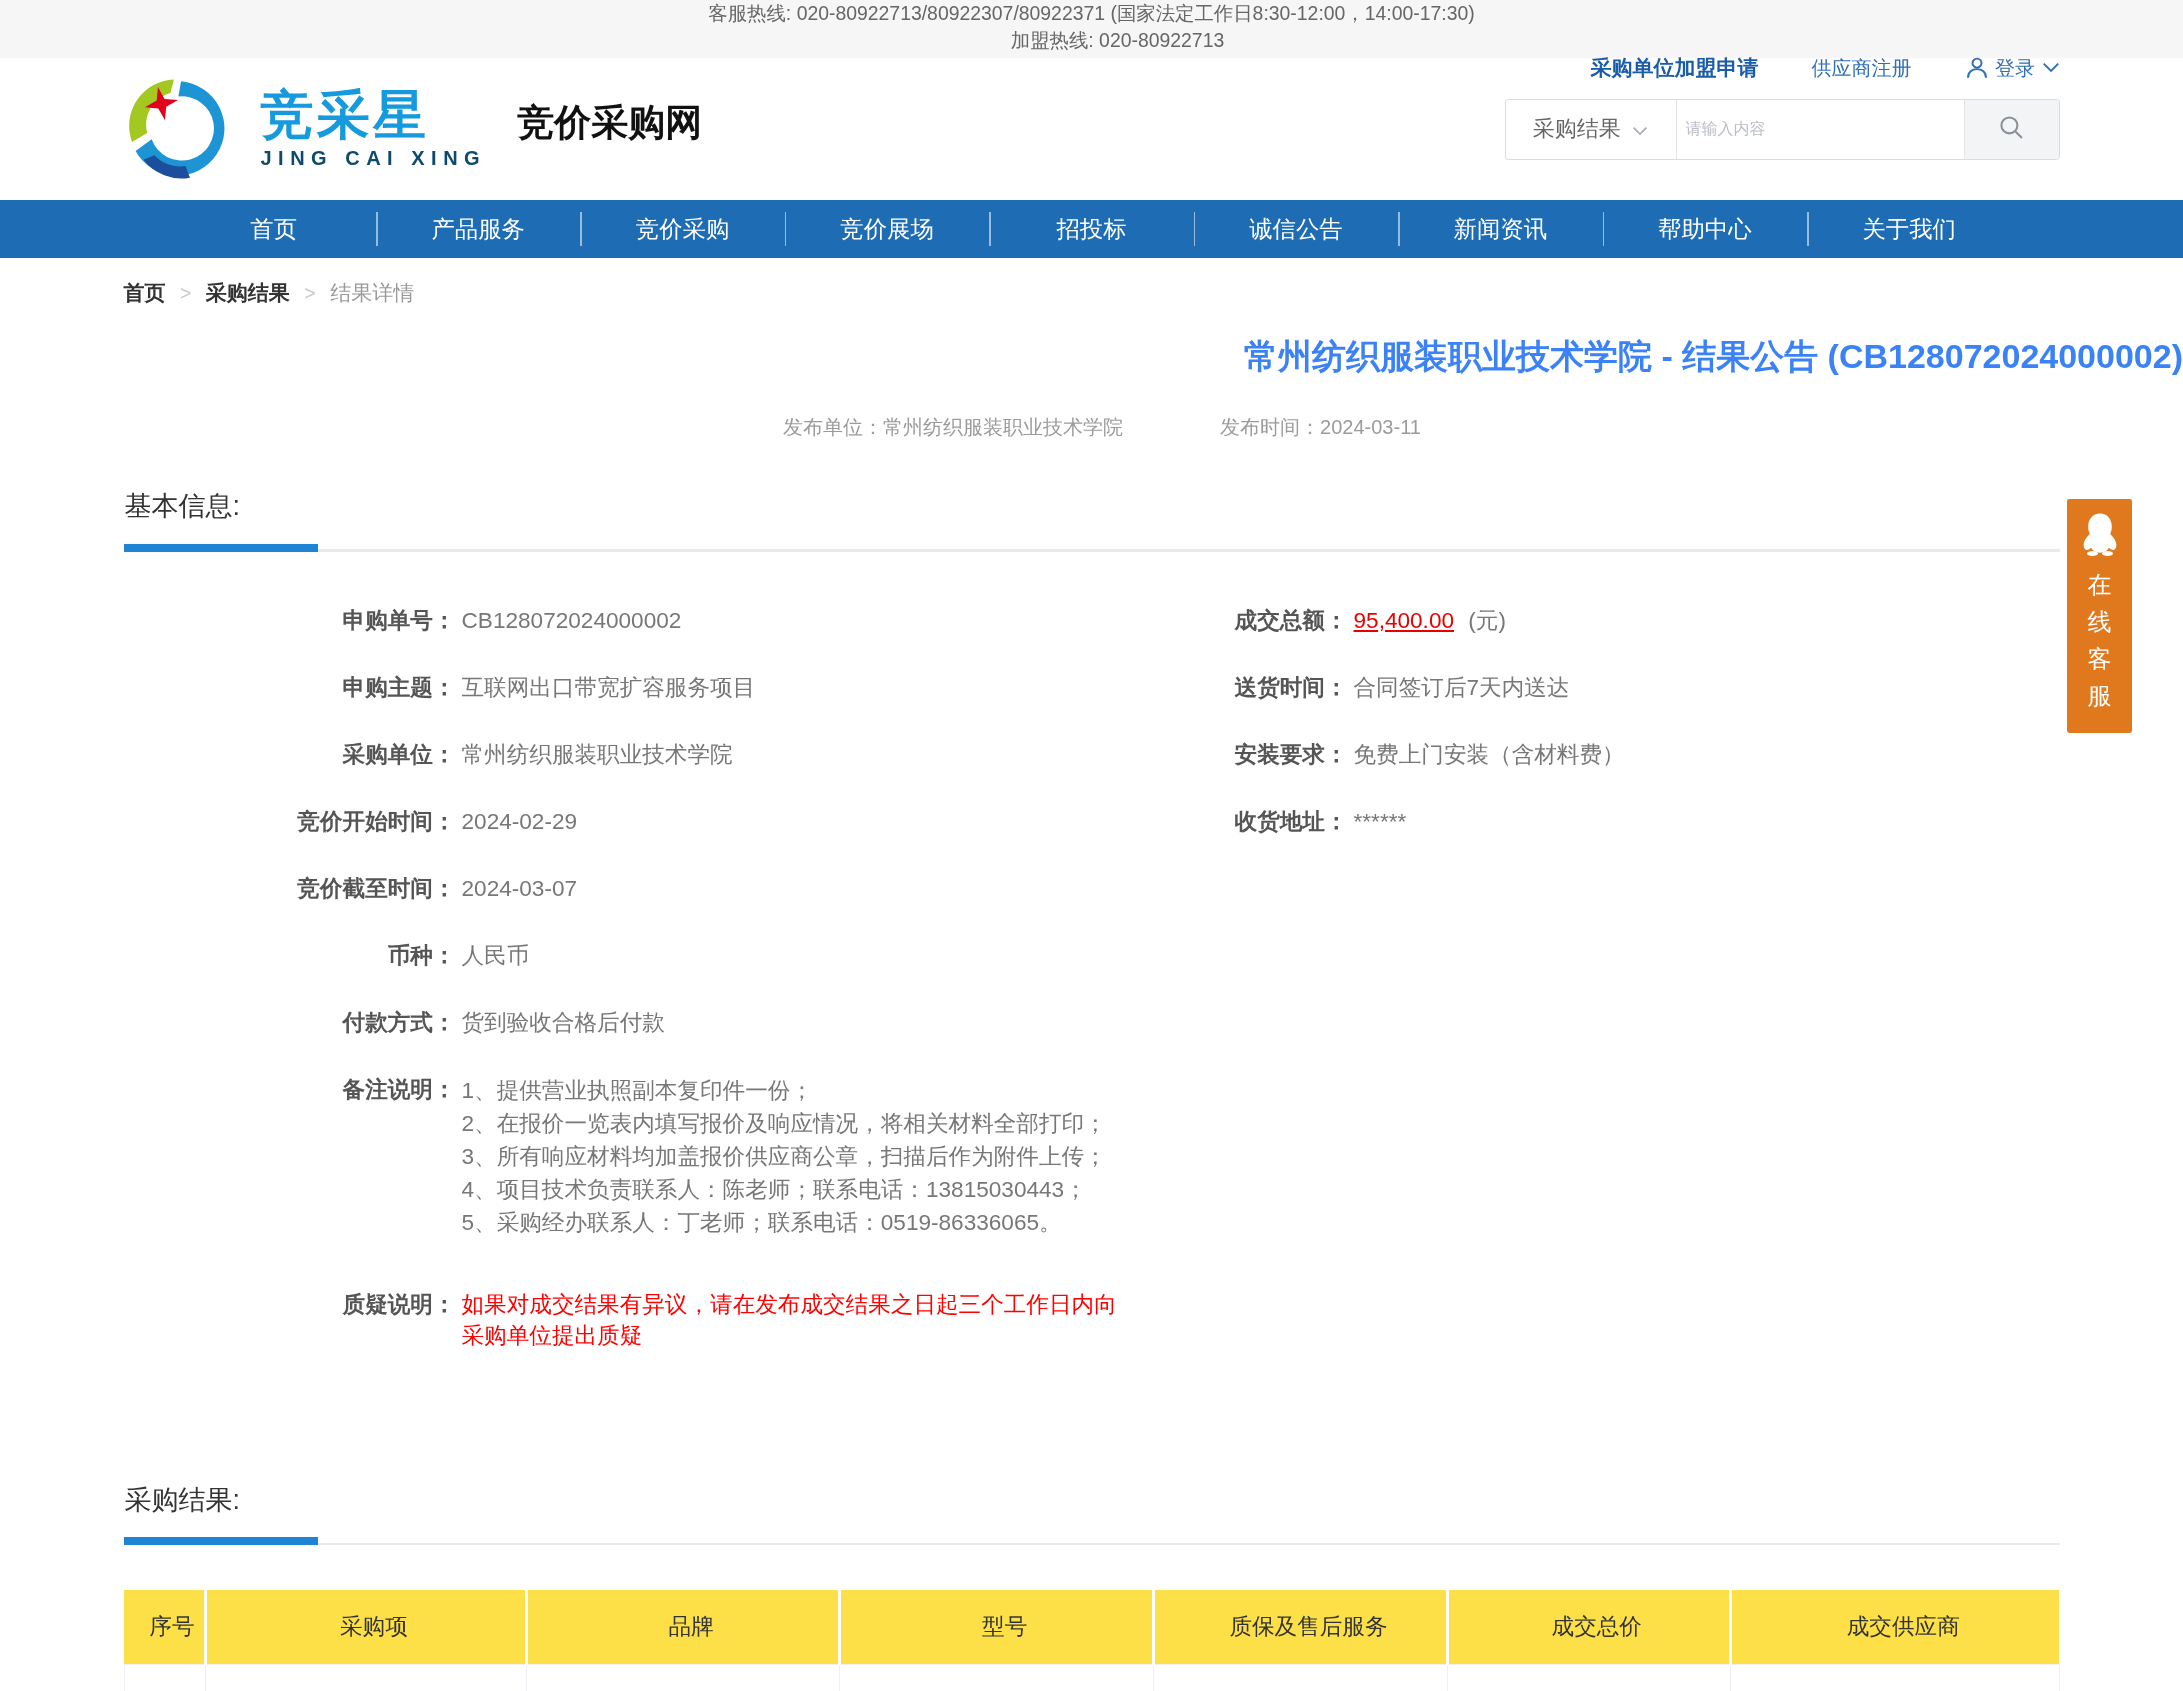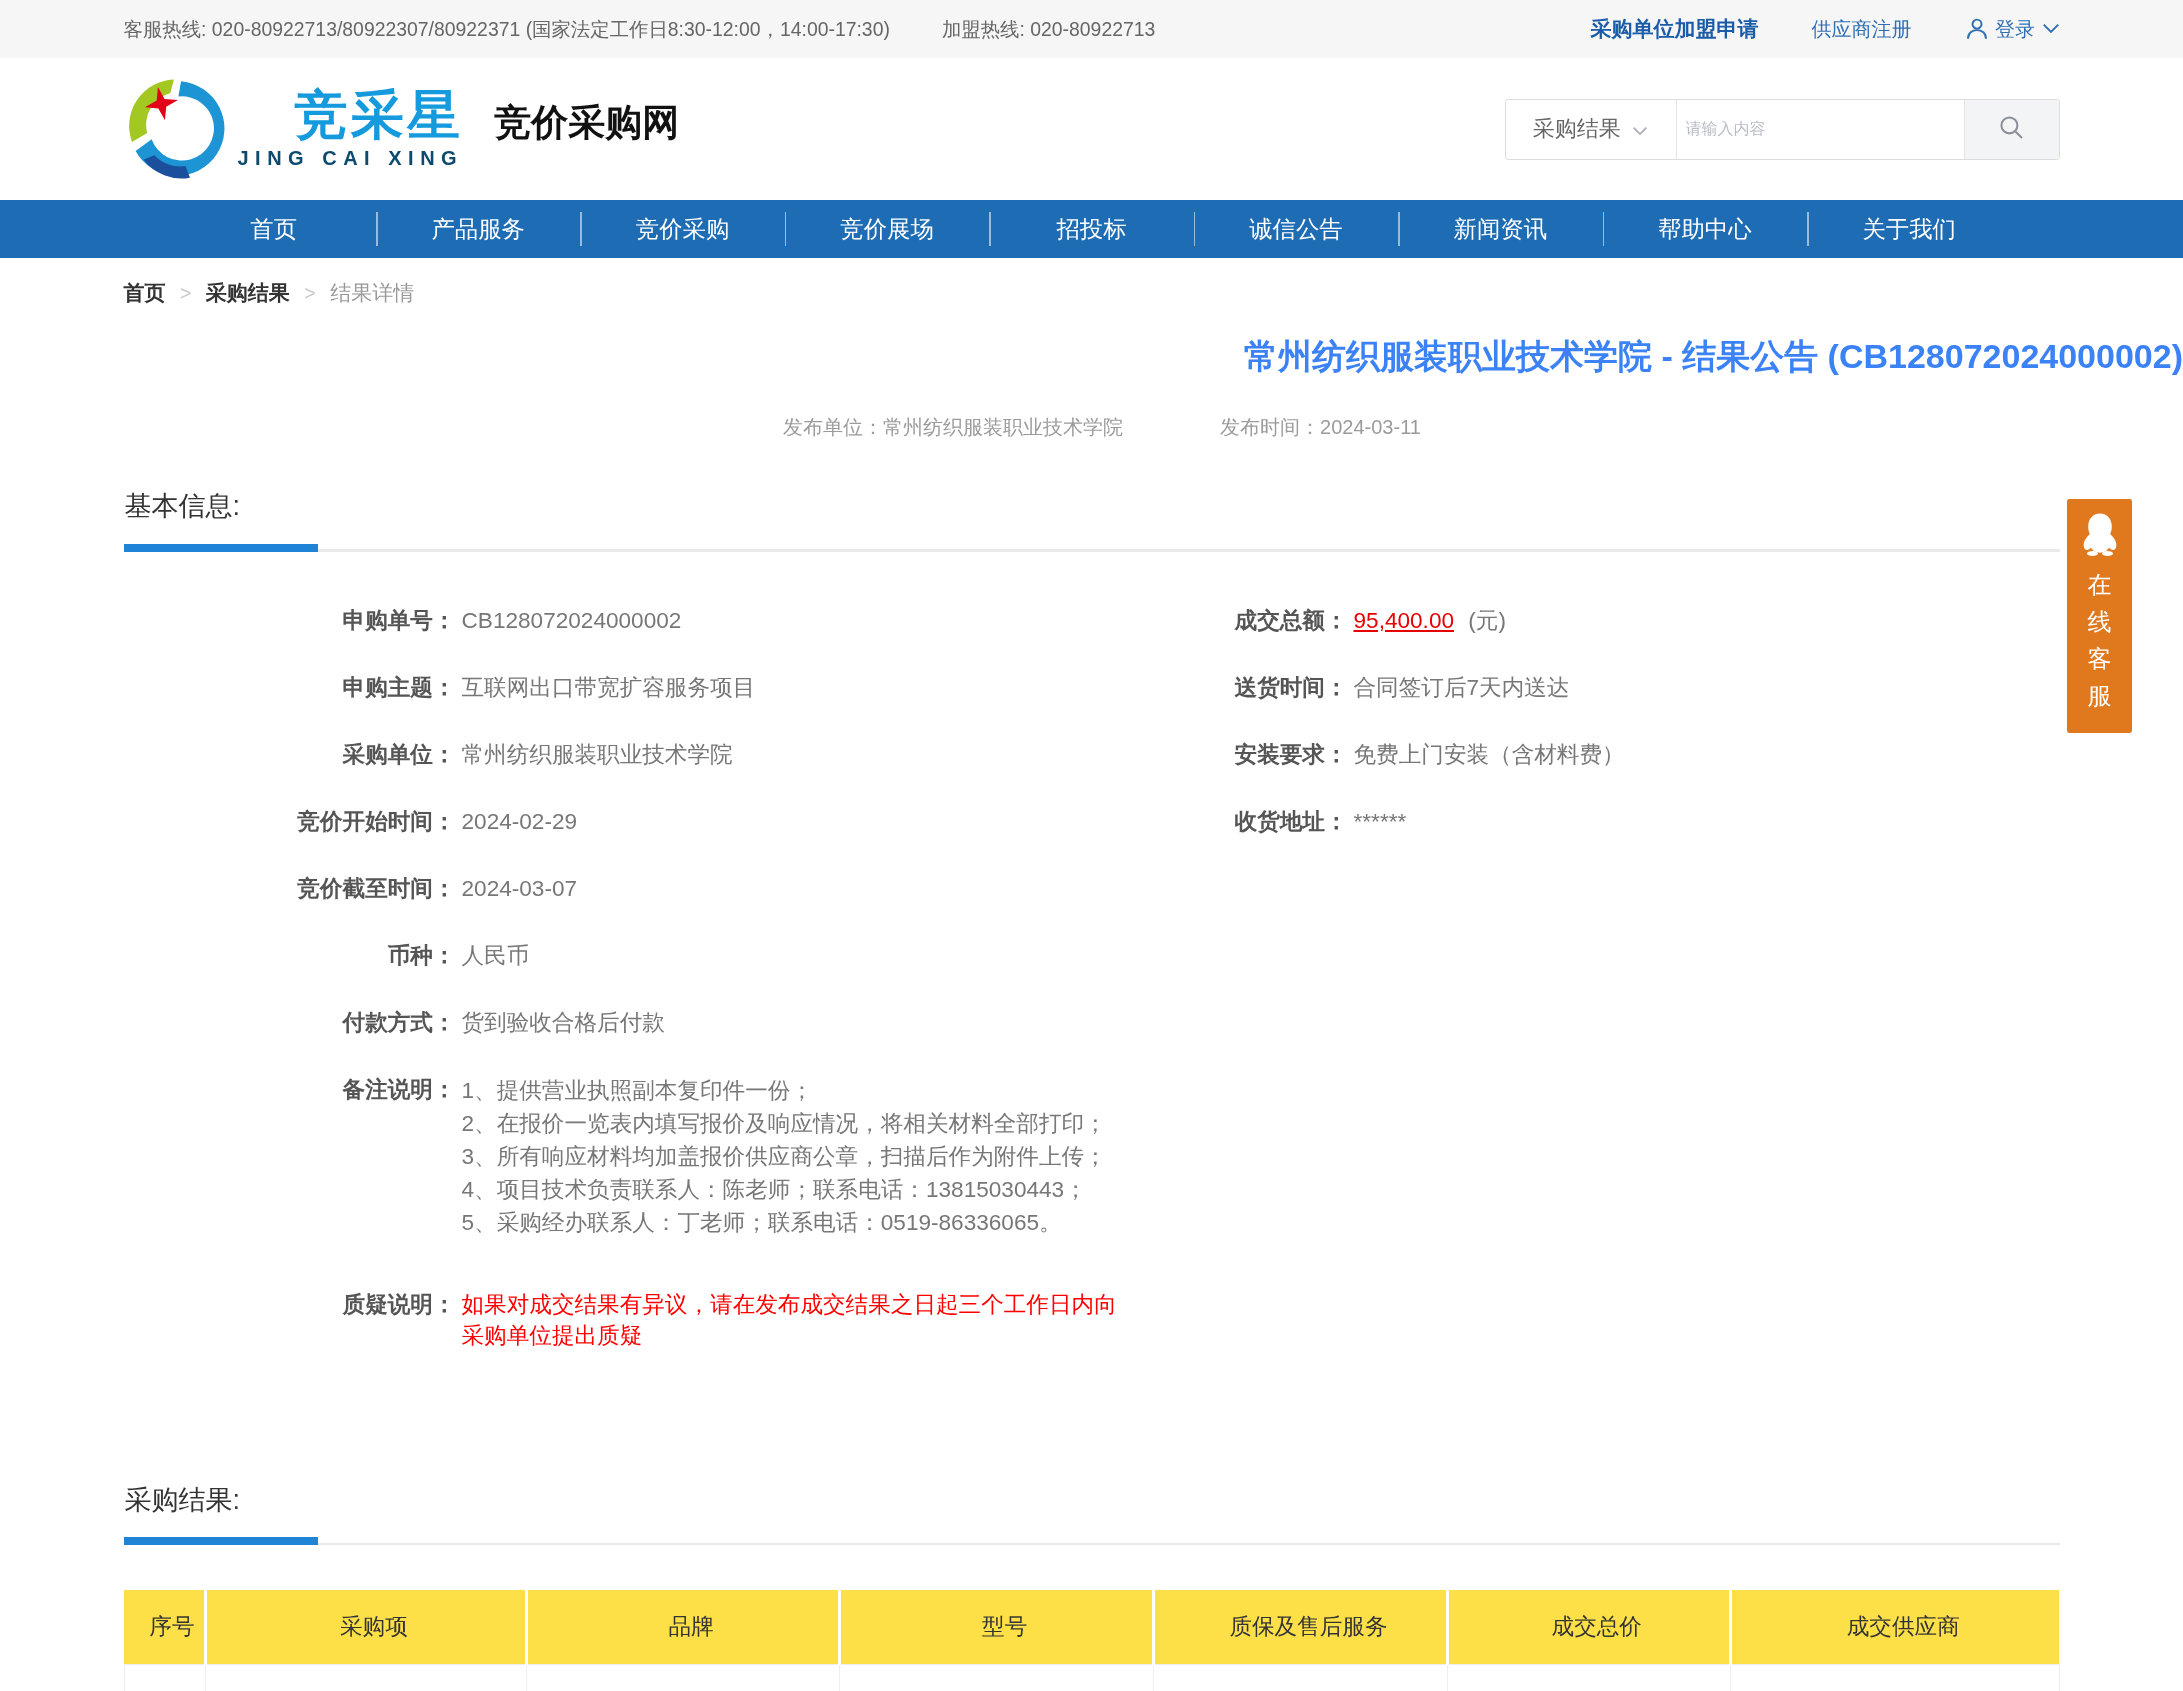--- a/index.html
+++ b/index.html
@@ -5,34 +5,34 @@
   * { margin:0; padding:0; box-sizing:border-box; }
   html,body { background:#fff; }
   body {
     width:2183px; height:1692px; position:relative; overflow:hidden;
     font-family:"Liberation Sans","DejaVu Sans",sans-serif; color:#333;
   }
   .inner { width:1936px; margin:0 auto; }
 
   
   .topbar { height:58px; background:#f6f6f6; font-size:19.4px; color:#666; }
-  .topbar .inner { height:100%; display:flex; align-items:center; }
+  .topbar .inner { height:100%; display:flex; align-items:center;flex-direction:column; }
   .topbar-hotline2 { margin-left:52px; }
   .topbar-right { margin-left:auto; display:flex; align-items:center; gap:53px; }
   .buyer-join { color:#1a5ca8; font-weight:bold; font-size:21px; cursor:pointer; }
   .supplier-reg { color:#2f6fb3; font-size:20px; cursor:pointer; }
   .login { color:#2f6fb3; font-size:20px; display:flex; align-items:center; gap:6.5px; cursor:pointer; }
   .login svg { display:block; }
 
   
   .header { height:142px; background:#fff; }
   .header .inner { height:100%; display:flex; align-items:center; }
   .logo { display:flex; align-items:center; cursor:pointer; }
   .logo-mark { width:107px; height:107px; }
-  .logo-text { margin-left:7px;text-align:right; }
+  .logo-text { margin-left:30px; }
   .logo-cn { font-size:53px; font-weight:bold; color:#149add; letter-spacing:3.2px; line-height:1; }
   .logo-en { font-size:20px; font-weight:bold; color:#0c4a6e; letter-spacing:6.5px; margin-top:6.5px; }
   .site-name { font-size:37px; font-weight:bold; color:#111; margin-left:31px; margin-top:-11.3px; }
   .search { margin-left:auto; width:555px; height:61px; border:0.8px solid #dcdcdc; border-radius:3.2px; display:flex; align-items:stretch; background:#fff; }
   .search-select { width:171px; display:flex; align-items:center; justify-content:center; gap:11.3px; color:#666; font-size:22px; border-right:0.8px solid #e4e4e4; cursor:pointer; }
   .search-input { flex:1; border:none; outline:none; padding:0 9px; font-size:16px; color:#333; background:transparent; min-width:0; }
   .search-input::placeholder { color:#b9bdc6; }
   .search-btn { width:95px; background:#f3f4f6; border:none; border-left:0.8px solid #e4e4e4; border-radius:0 3.2px 3.2px 0; display:flex; align-items:center; justify-content:center; cursor:pointer; }
 
   

